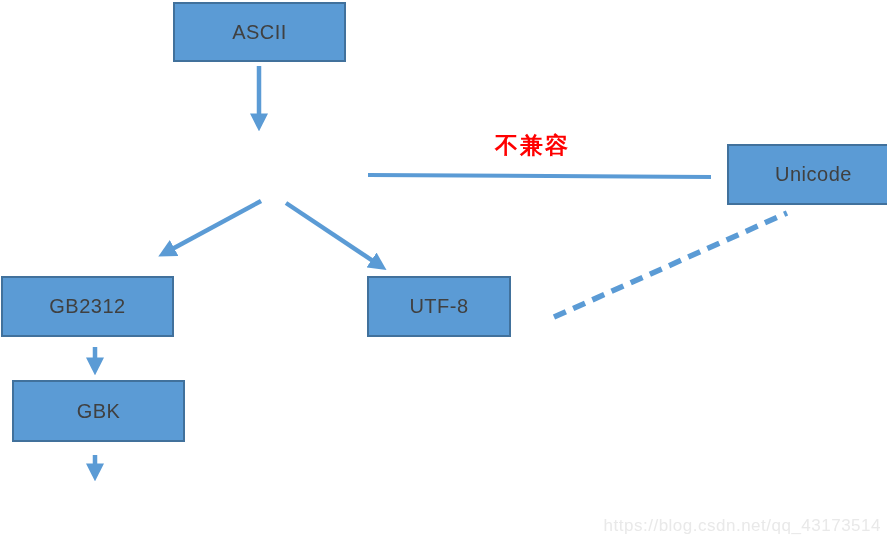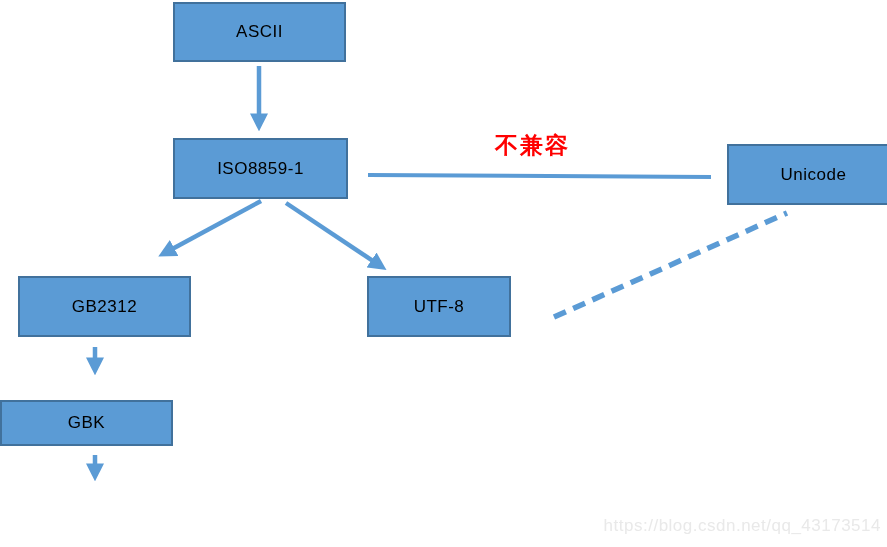--- a/index.html
+++ b/index.html
@@ -18,34 +18,34 @@
     position: absolute;
     left: 0; top: 0;
     width: 887px; height: 547px;
     pointer-events: none;
   }
   .node {
     position: absolute;
     background: #5B9BD5;
     border: 2px solid #41719C;
     box-sizing: border-box;
-    color: #000000;
-    font-size: 17px;
+    color: #404040;
+    font-size: 20px;
     font-weight: 300;
     display: flex;
     align-items: center;
     justify-content: center;
     letter-spacing: 0.5px;
   }
   .node-ascii    { left: 173px; top: 2px;   width: 173px; height: 60px; }
   .node-iso      { left: 173px; top: 138px; width: 175px; height: 61px; }
   .node-unicode  { left: 727px; top: 144px; width: 173px; height: 61px; }
   .node-utf8     { left: 367px; top: 276px; width: 144px; height: 61px; }
-  .node-gb2312   { left: 18px;   top: 276px; width: 173px; height: 61px; }
-  .node-gbk      { left: 0px;   top: 380px; width: 173px; height: 46px; margin-top: 20px; }
+  .node-gb2312   { left: 1px;   top: 276px; width: 173px; height: 61px; }
+  .node-gbk      { left: 12px;   top: 380px; width: 173px; height: 62px; }
   .node-gb18030  { left: 0px;   top: 484px; width: 173px; height: 59px; }
   .edge-label-red {
     position: absolute;
     left: 495px;
     top: 119px;
     color: #FF0000;
     font-size: 23px;
     font-weight: 600;
     letter-spacing: 2px;
     white-space: nowrap;
@@ -83,21 +83,20 @@
 
     <line x1="95" y1="347" x2="95" y2="370" stroke="#5B9BD5" stroke-width="4.5" marker-end="url(#arrowhead)"></line>
 
     <line x1="95" y1="455" x2="95" y2="476" stroke="#5B9BD5" stroke-width="4.5" marker-end="url(#arrowhead)"></line>
 
     <line x1="554" y1="317" x2="787" y2="213" stroke="#5B9BD5" stroke-width="5.5" stroke-dasharray="13 8"></line>
   </svg>
 
   <div class="node node-ascii">ASCII</div>
 
-  <div class="node node-iso">ISO8859-1</div>
 
   <div class="node node-unicode">Unicode</div>
 
   <div class="node node-utf8">UTF-8</div>
 
   <div class="node node-gb2312">GB2312</div>
 
   <div class="node node-gbk">GBK</div>
 
 

